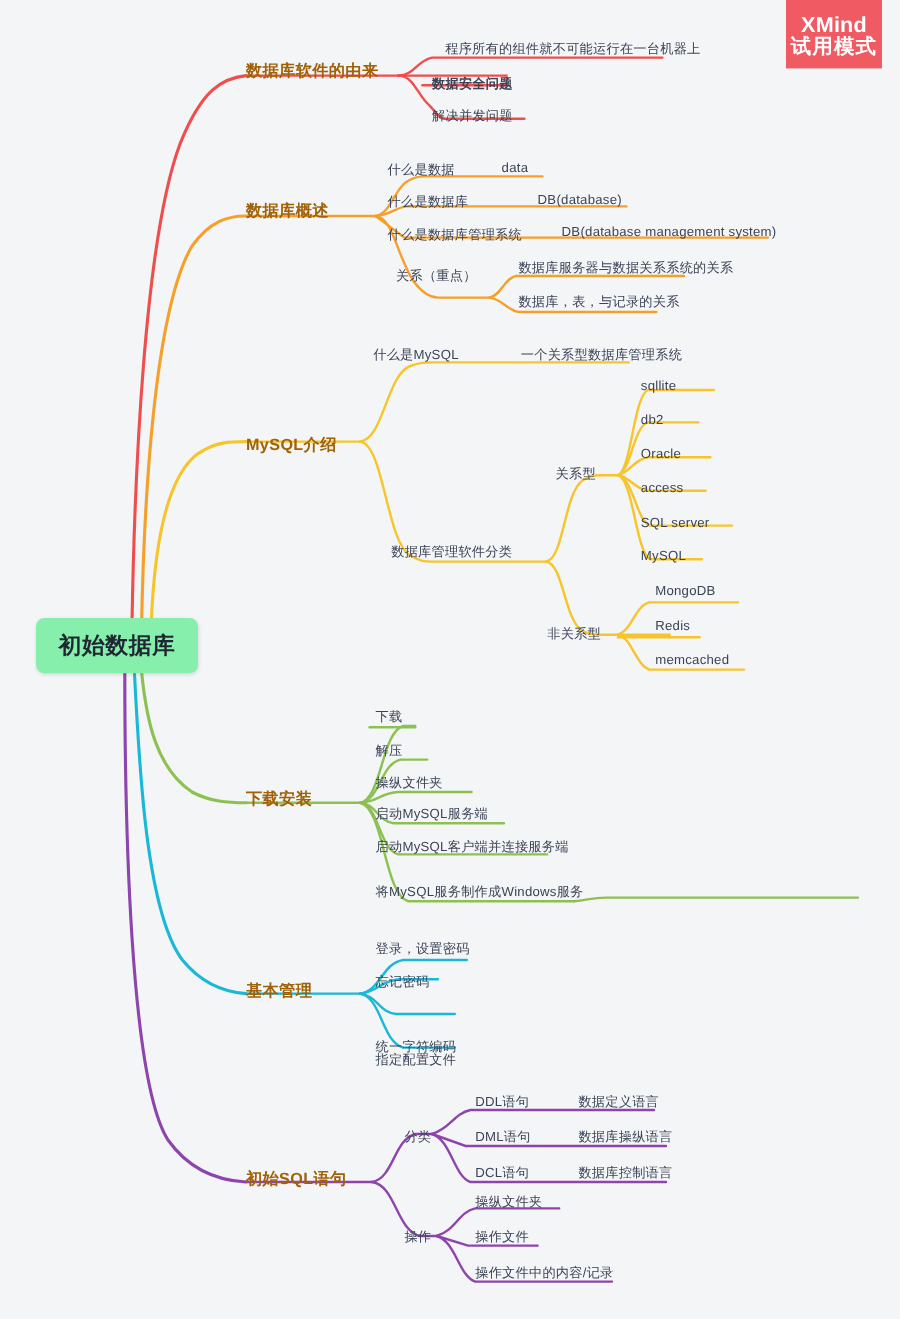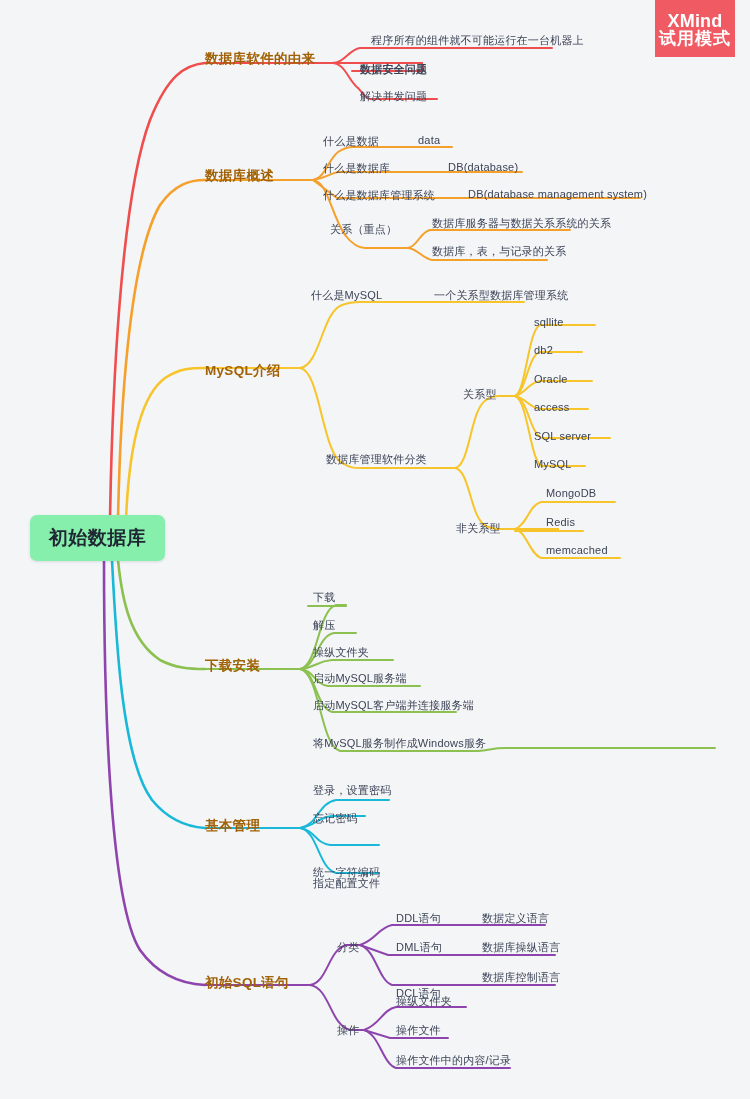--- a/index.html
+++ b/index.html
@@ -269,21 +269,21 @@
   </div>
   <div class="node l3" style="left:482px;top:911px;">
     <span>数据定义语言</span>
   </div>
   <div class="node l3" style="left:396px;top:940px;">
     <span>DML语句</span>
   </div>
   <div class="node l3" style="left:482px;top:940px;">
     <span>数据库操纵语言</span>
   </div>
-  <div class="node l3" style="left:396px;top:970px;margin-top:16px;">
+  <div class="node l3" style="left:396px;top:970px;">
     <span>DCL语句</span>
   </div>
   <div class="node l3" style="left:482px;top:970px;">
     <span>数据库控制语言</span>
   </div>
   <div class="node l2" style="left:337px;top:1023px;">
     <span>操作</span>
   </div>
   <div class="node l3" style="left:396px;top:994px;">
     <span>操纵文件夹</span>

